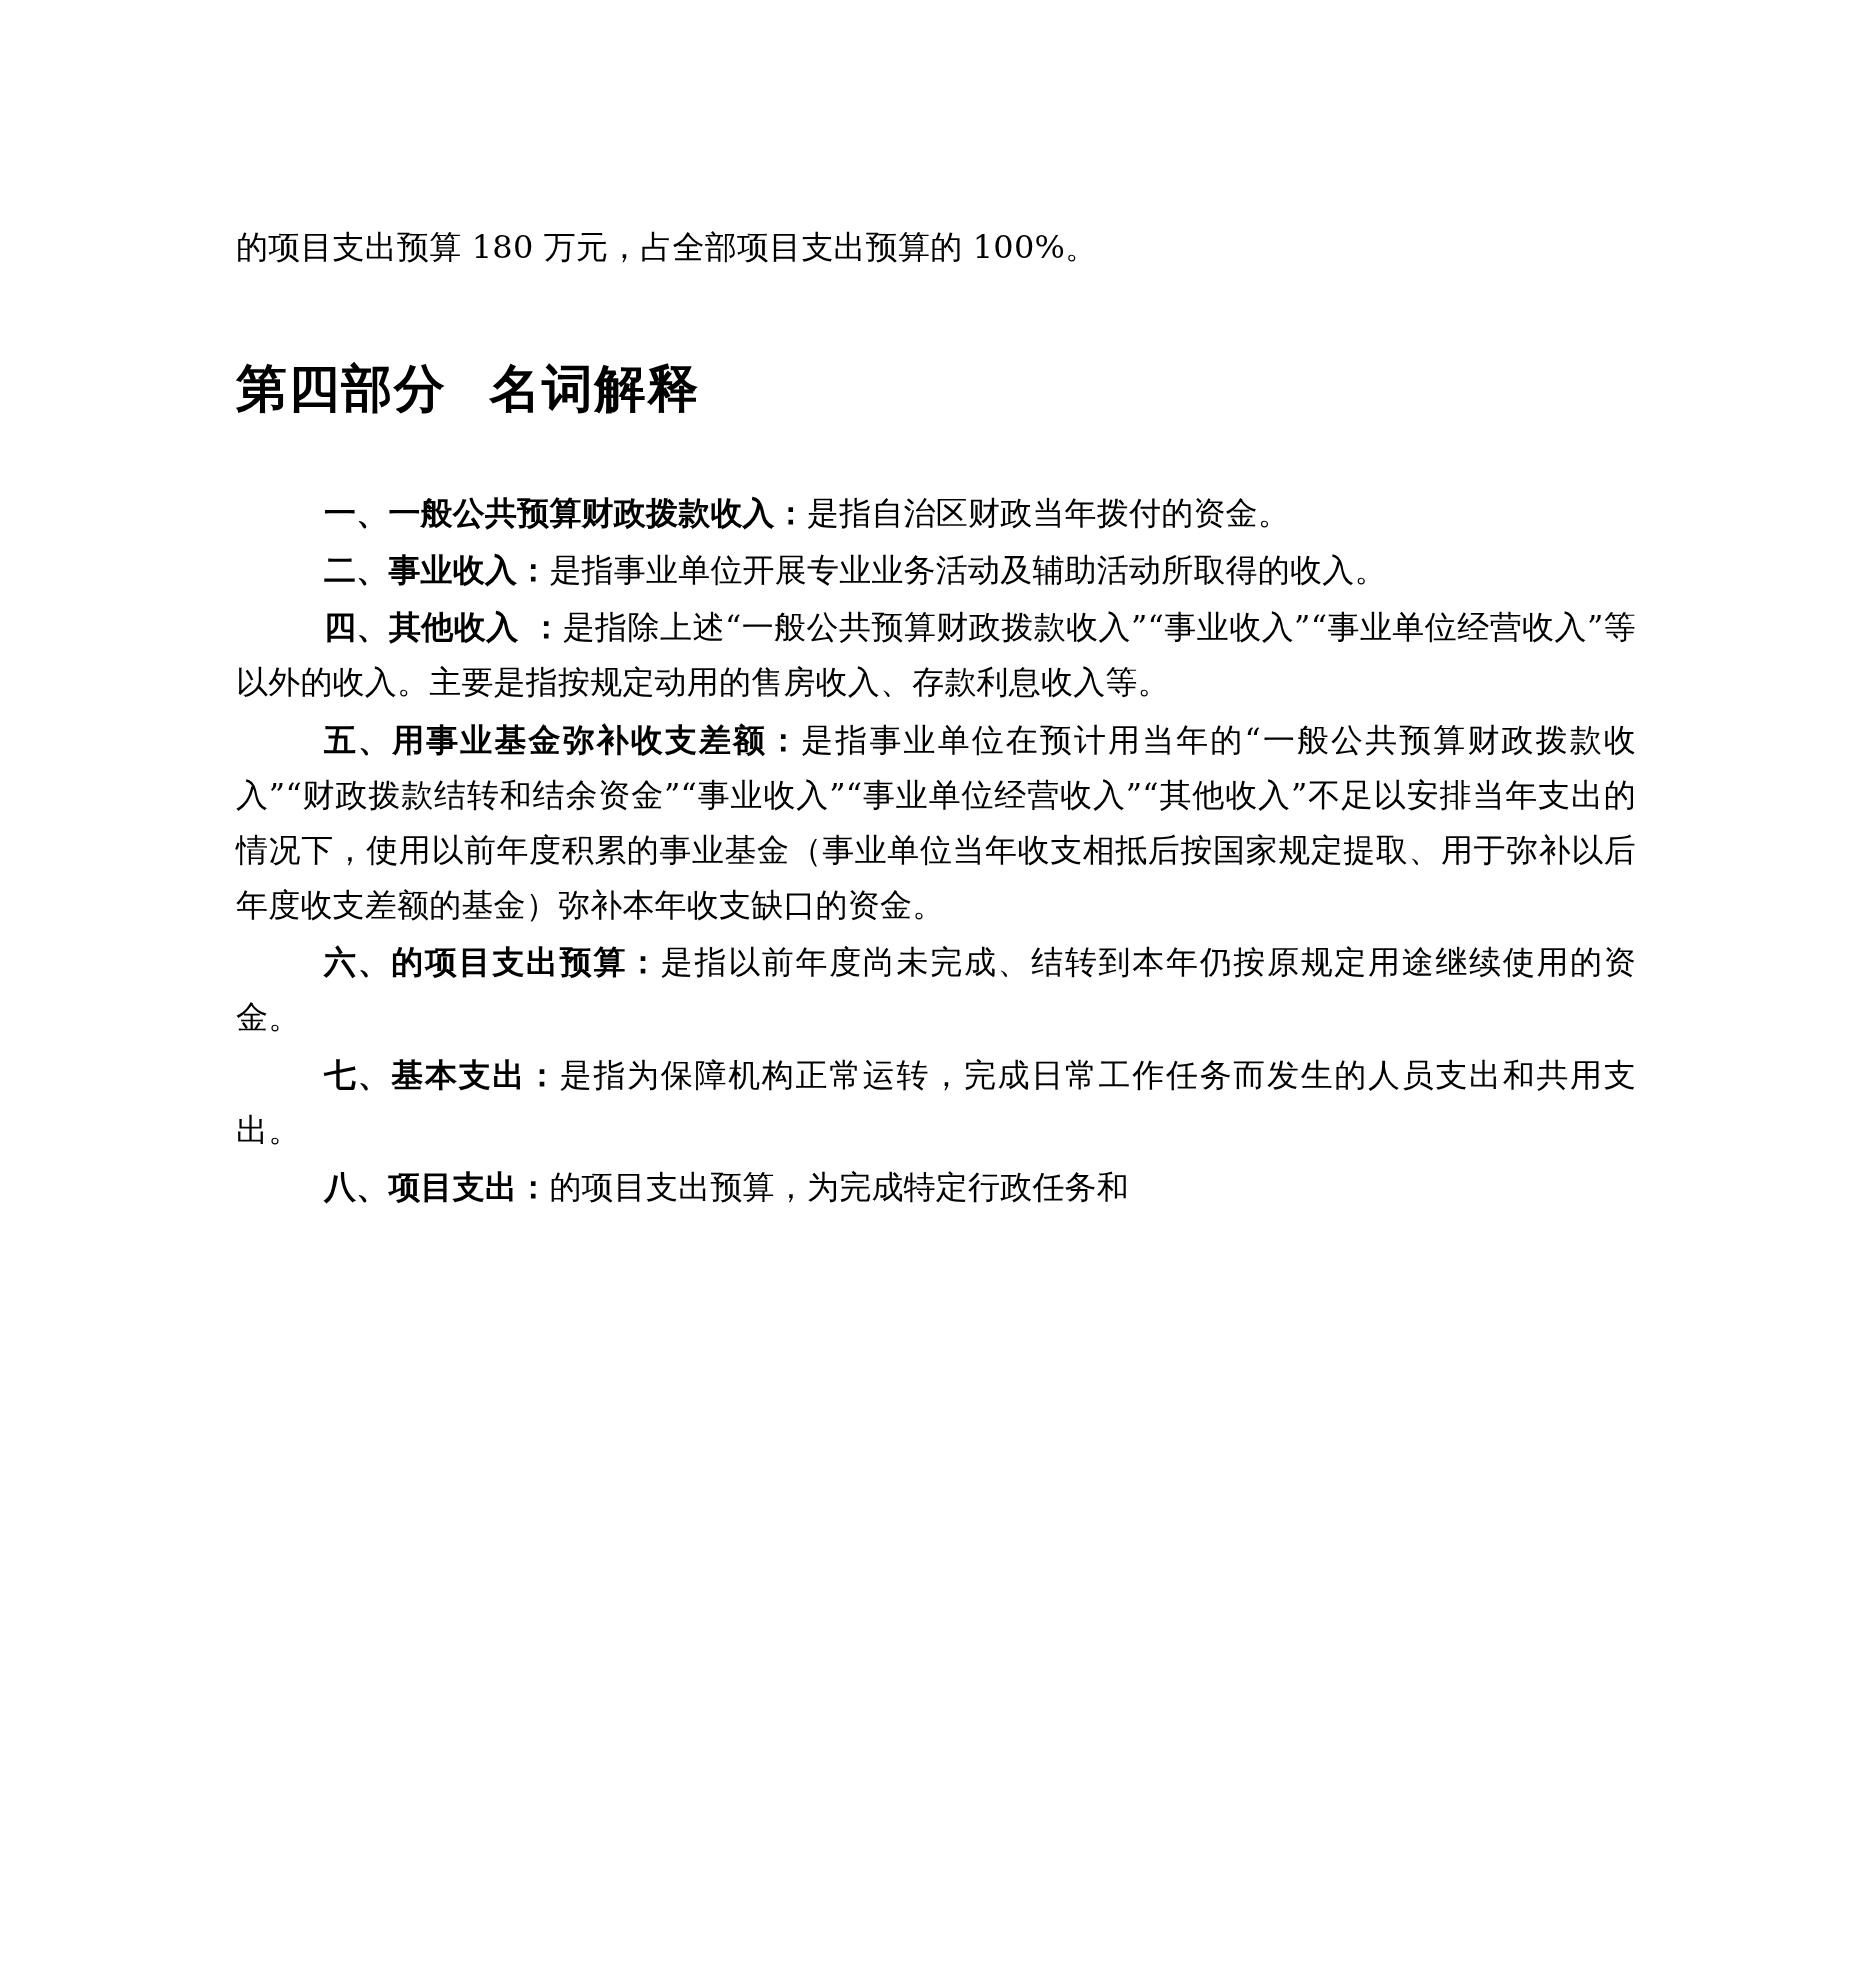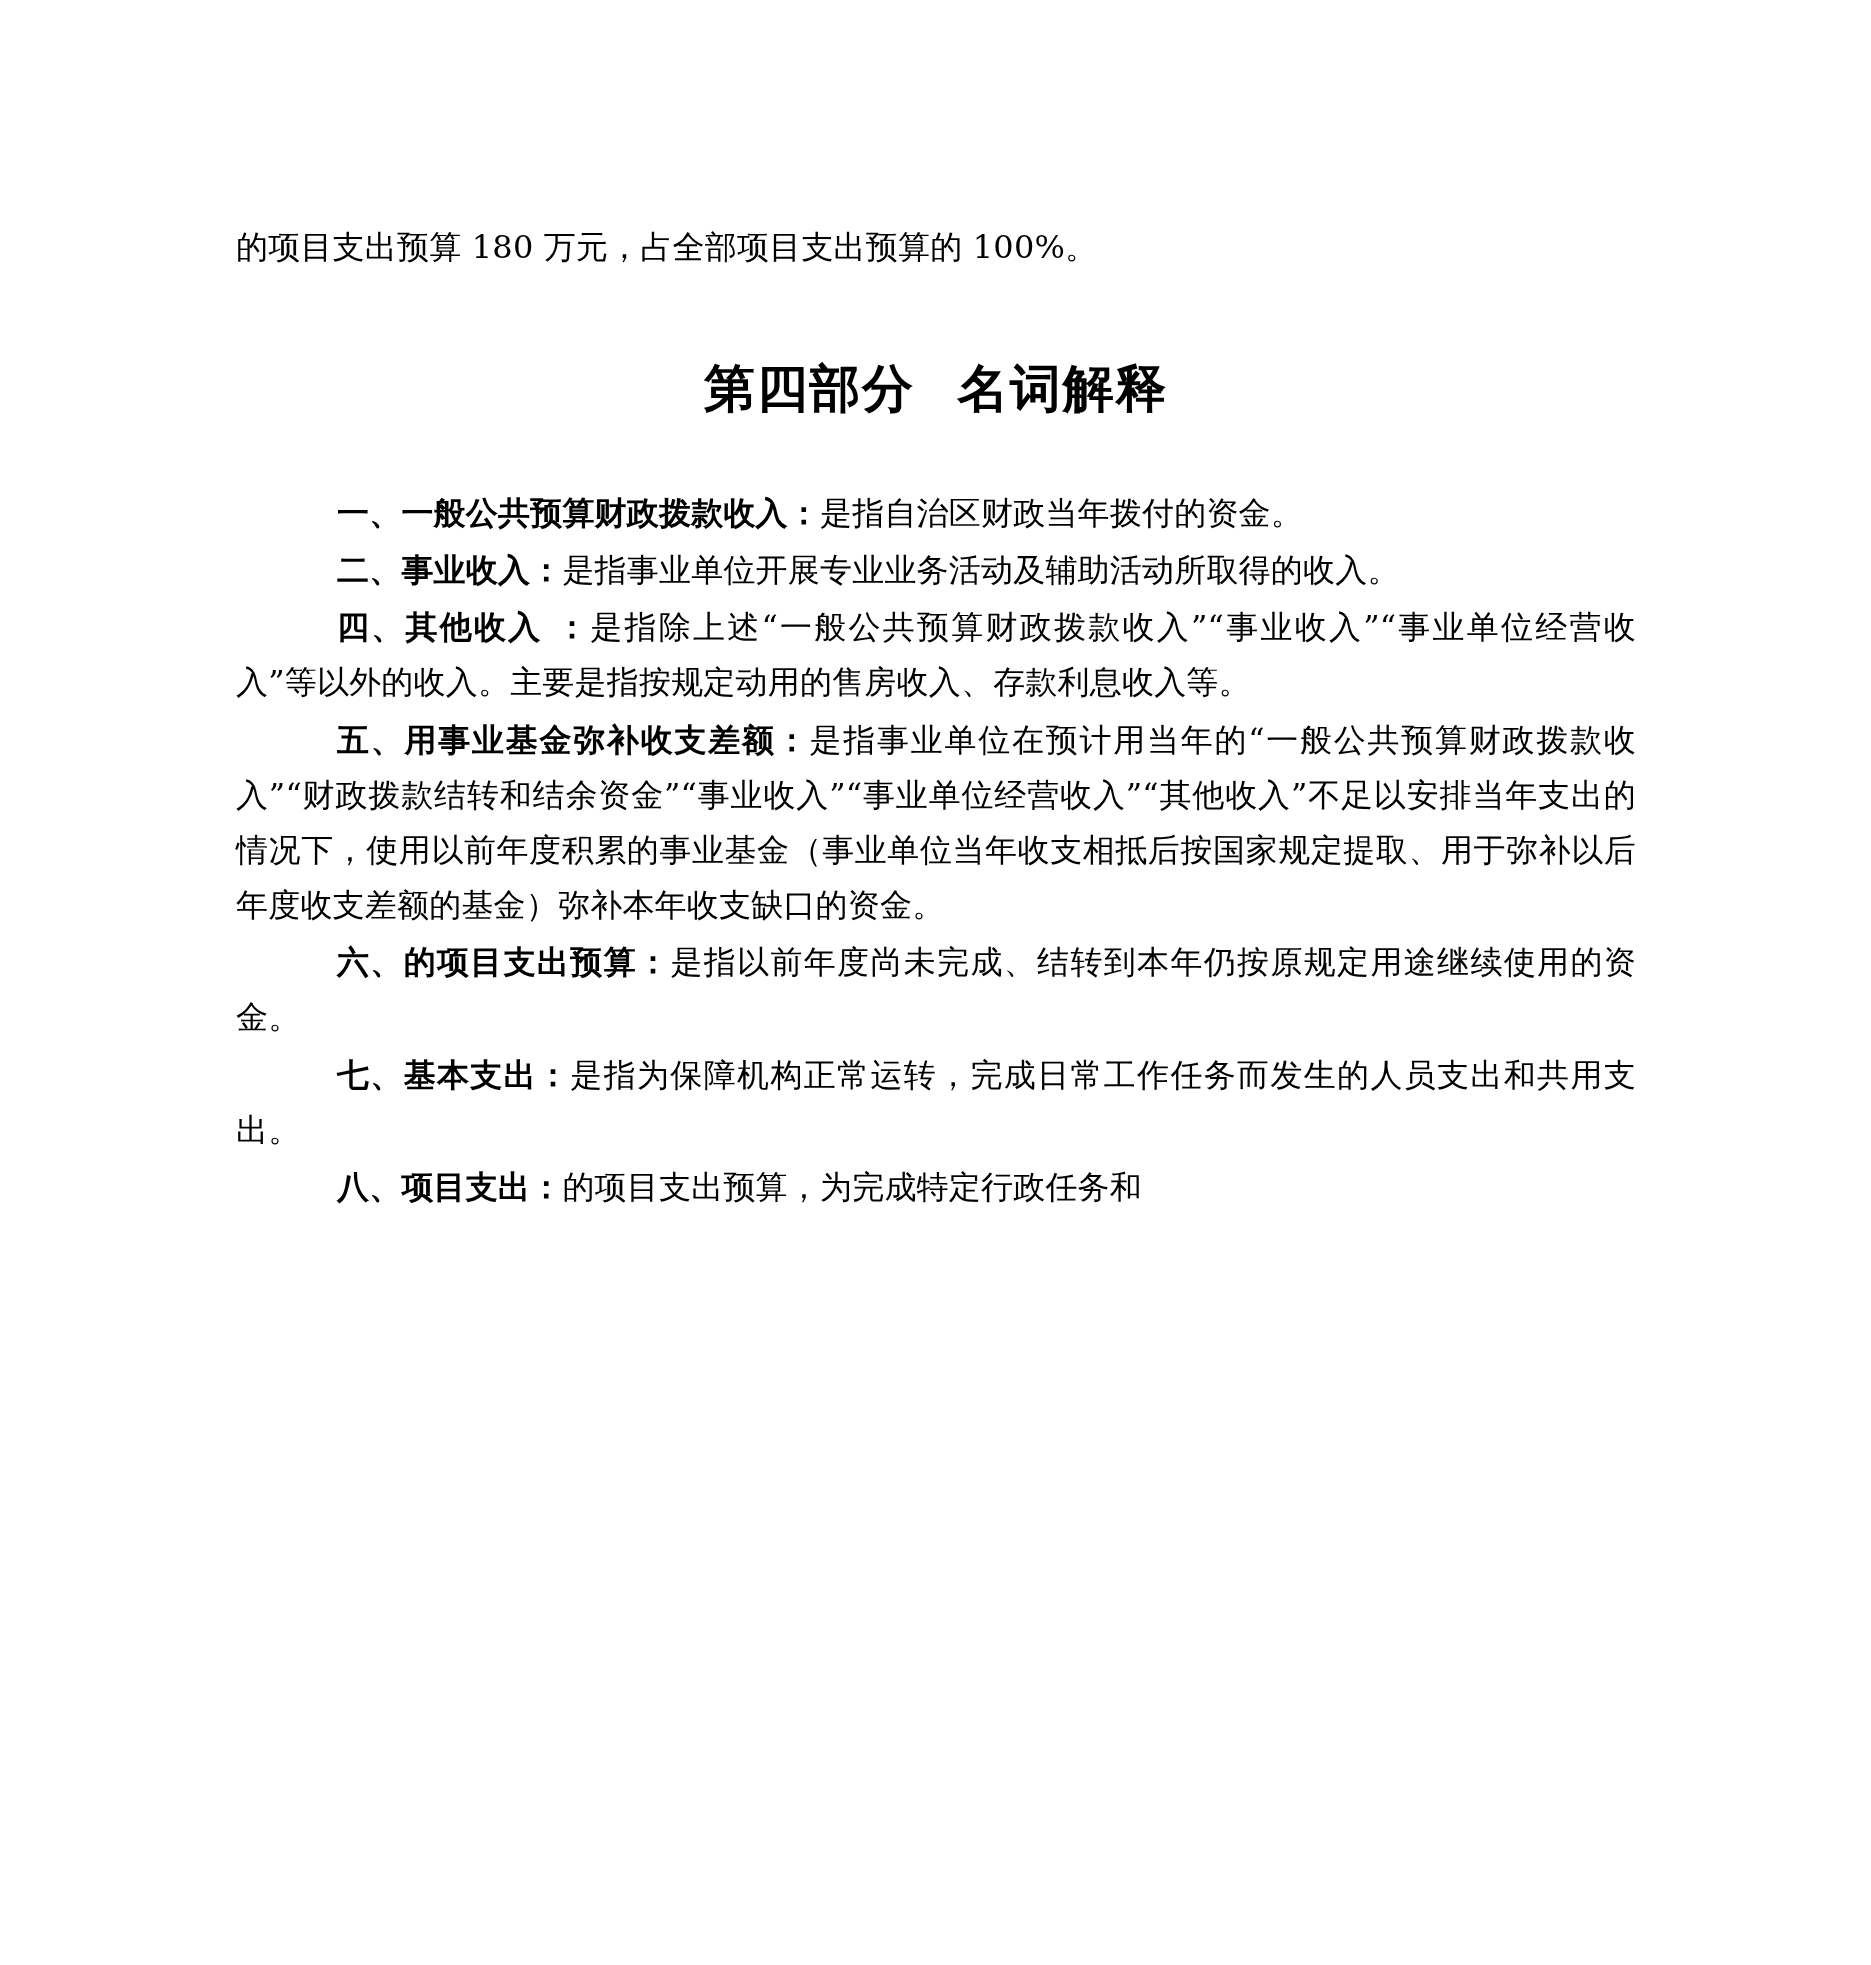--- a/index.html
+++ b/index.html
@@ -29,24 +29,23 @@
     text-align: justify;
     text-justify: inter-ideograph;
     margin: 0 0 2.4px 0;
     letter-spacing: 0.2px;
   }
   .para.indent {
     text-indent: 88px;
   }
   .lead {
     font-weight: bold;
-    margin-left: 13px;
   }
   .section-title {
-    text-align: center;
+    text-align: left;
     font-size: 51px;
     font-weight: bold;
     letter-spacing: 1.6px;
     margin: 75px 0 59px 0;
     line-height: 1.5;
   }
   .section-title .gap {
     display: inline-block;
     width: 43px;
   }

